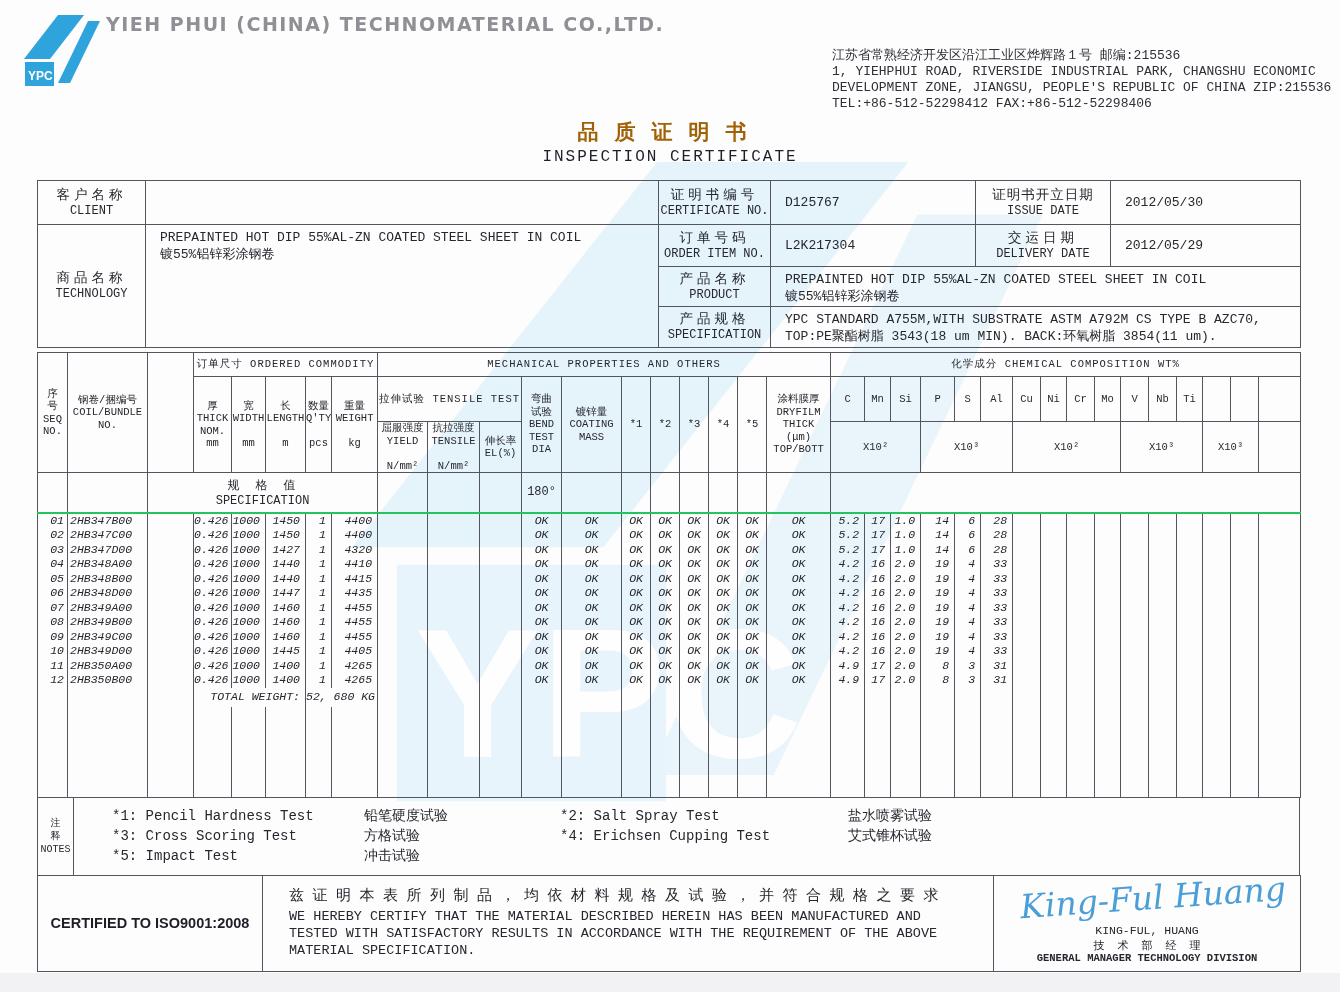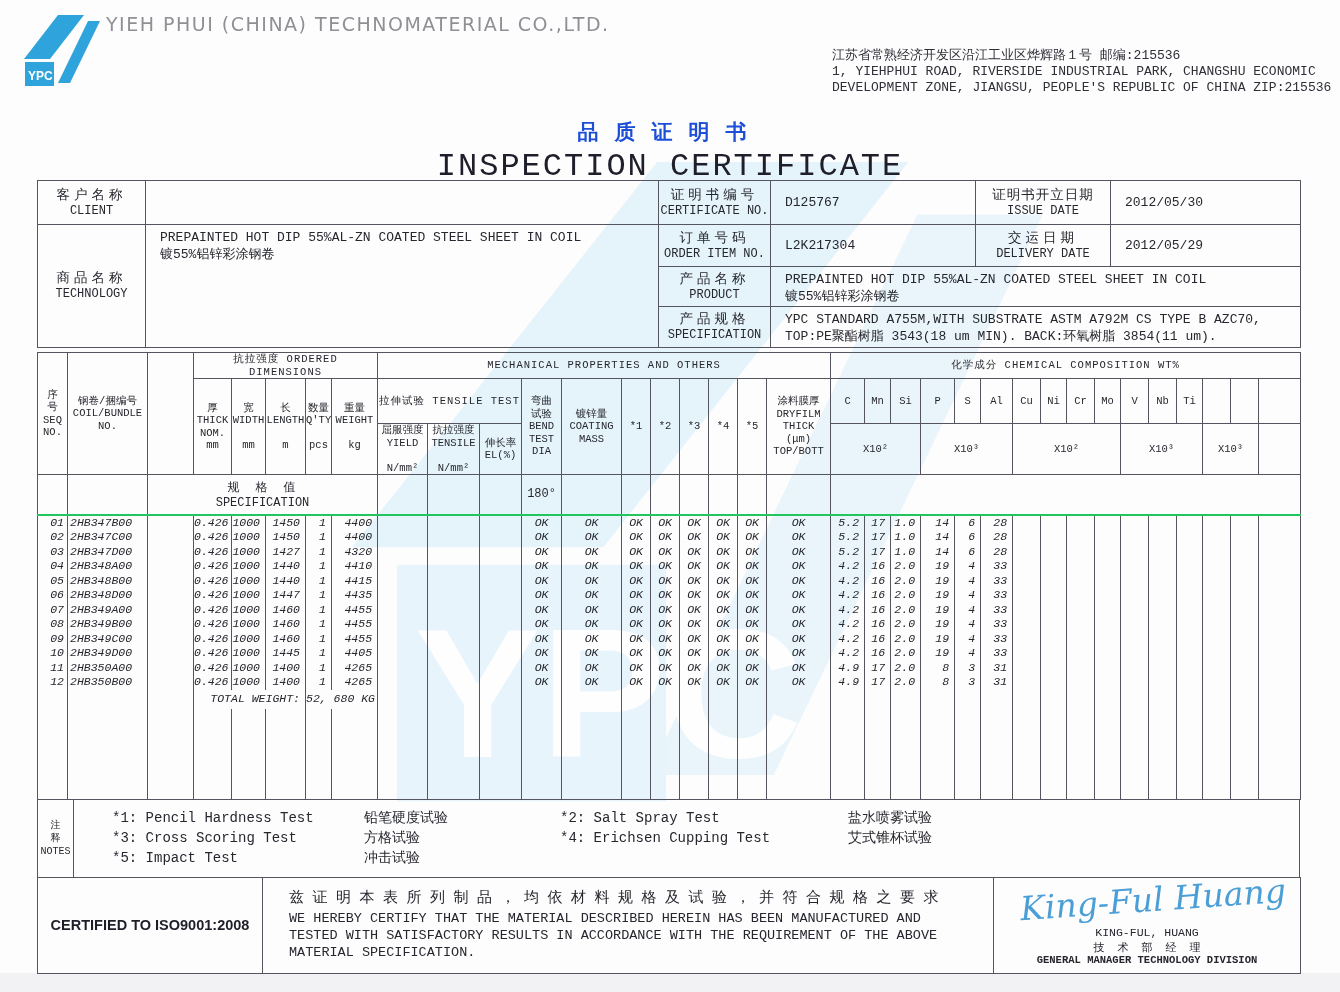--- a/index.html
+++ b/index.html
@@ -6,27 +6,27 @@
   .page{position:relative;width:1340px;height:992px;background:#fdfdfd;overflow:hidden;
         font-family:"Liberation Mono","DejaVu Sans Mono",monospace;color:#26272e;}
   .abs{position:absolute;}
   .pre{white-space:pre-line;}
 
   
   .logo{left:24px;top:12px;width:78px;height:76px;}
   .company{left:106px;top:10px;}
   .company-cn{font-size:36px;font-weight:bold;color:#8f9095;letter-spacing:3px;
               font-family:"DejaVu Sans",sans-serif;line-height:40px;}
-  .company-en{font-size:19px;font-weight:normal;color:#8f9095;letter-spacing:1.5px;
+  .company-en{font-size:19px;font-weight:bold;color:#8f9095;letter-spacing:1.5px;
               font-family:"DejaVu Sans",sans-serif;line-height:24px;margin-top:2px;text-align:center;}
   .address{left:832px;top:48px;font-size:13px;line-height:16px;color:#2e2f37;}
 
   .title-wrap{left:0;top:118px;width:1340px;text-align:center;}
-  .title-cn{font-size:21px;letter-spacing:16px;font-weight:bold;color:#1d4ed8;}
-  .title-en{font-size:32px;letter-spacing:2px;color:#1e1f2b;margin-top:2px;}
+  .title-cn{font-size:21px;letter-spacing:16px;font-weight:bold;color:#a16207;}
+  .title-en{font-size:16px;letter-spacing:2px;color:#1e1f2b;margin-top:2px;}
 
   
   table{border-collapse:collapse;table-layout:fixed;background:transparent;}
   td,th{border:1px solid #54555f;padding:0;font-weight:normal;vertical-align:middle;
         overflow:hidden;}
 
   
   .info-table{left:37px;top:180px;width:1263px;position:absolute;z-index:2;}
   .info-table td{font-size:13px;}
   .lbl{text-align:center;}
@@ -108,20 +108,21 @@
     <rect x="1" y="49" width="29" height="24" fill="#2ea3dc"></rect>
     <text x="4" y="67" font-size="12" font-weight="bold" fill="#ffffff" font-family="Liberation Sans, sans-serif">YPC</text>
   </svg>
   <div class="abs company">
     <div class="company-en">YIEH PHUI (CHINA) TECHNOMATERIAL CO.,LTD.</div>
   </div>
   <div class="abs address">
     <div>江苏省常熟经济开发区沿江工业区烨辉路１号 邮编:215536</div>
     <div>1, YIEHPHUI ROAD, RIVERSIDE INDUSTRIAL PARK, CHANGSHU ECONOMIC</div>
     <div>DEVELOPMENT ZONE, JIANGSU, PEOPLE'S REPUBLIC OF CHINA ZIP:215536</div>
+    <div>TEL:+86-512-52298412  FAX:+86-512-52298406</div>
   </div>
 
   <div class="abs title-wrap">
     <div class="title-cn">品质证明书</div>
     <div class="title-en">INSPECTION CERTIFICATE</div>
   </div>
 
   <table class="info-table">
     <colgroup>
         <col style="width:108px">
@@ -235,21 +236,21 @@
       <thead>
         <tr class="trA">
           <th rowspan="3" class="pre">序
 号
 SEQ
 NO.</th>
           <th rowspan="3" class="pre">钢卷/捆编号
 COIL/BUNDLE
 NO.</th>
           <th rowspan="3"></th>
-          <th colspan="5" class="sect">抗拉强度 ORDERED DIMENSIONS</th>
+          <th colspan="5" class="sect">订单尺寸 ORDERED COMMODITY</th>
           <th colspan="11" class="sect">MECHANICAL PROPERTIES AND OTHERS</th>
           <th colspan="16" class="sect">化学成分 CHEMICAL COMPOSITION WT%</th>
         </tr>
         <tr class="trB">
           <th rowspan="2" class="pre">厚
 THICK
 NOM.
 mm</th>
           <th rowspan="2" class="pre">宽
 WIDTH

